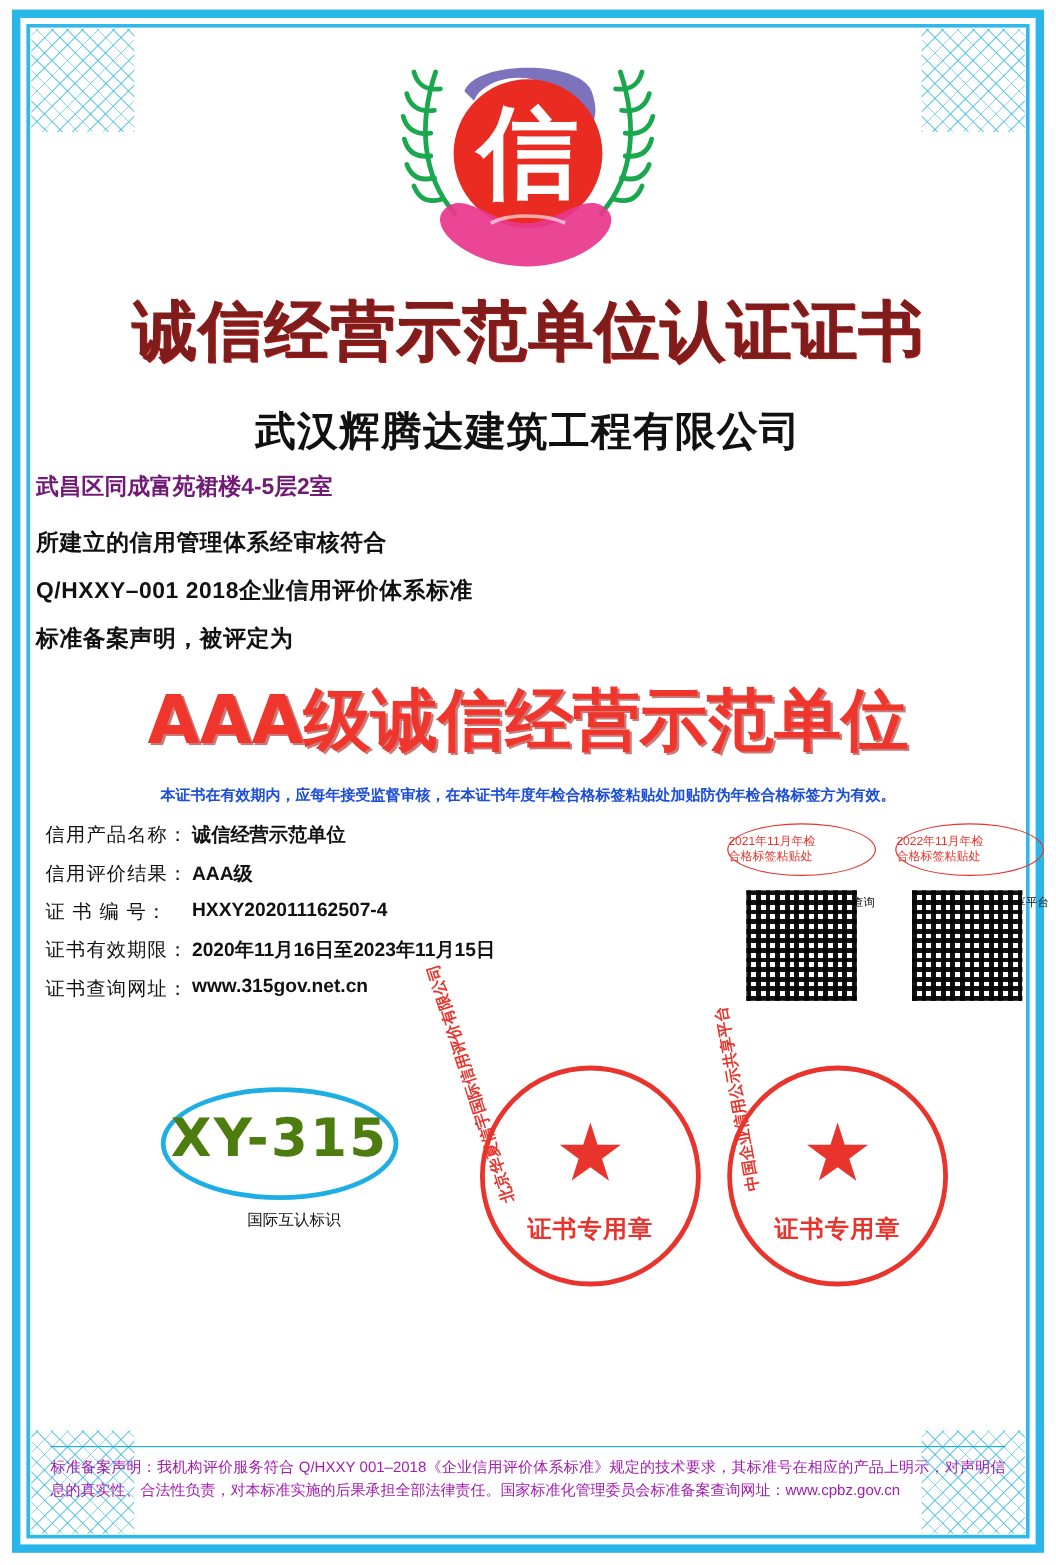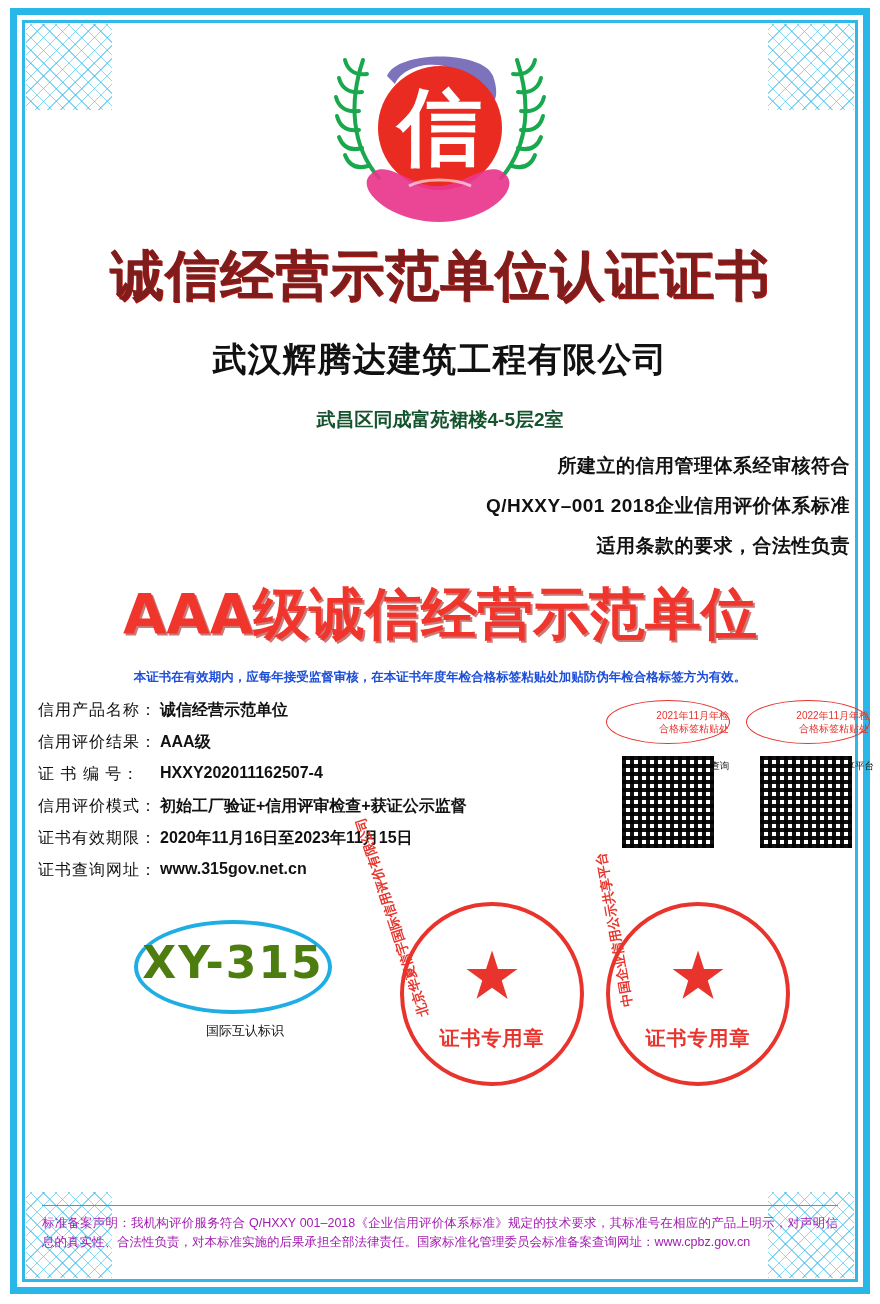--- a/index.html
+++ b/index.html
@@ -83,28 +83,27 @@
   .company {
     text-align: center;
     font-family: "DejaVu Sans", "Liberation Sans", sans-serif;
     font-size: 34px;
     font-weight: bold;
     color: #111111;
     margin-top: 24px;
     letter-spacing: 1px;
   }
   .address {
-    text-align: center;
     font-size: 19px;
     font-weight: bold;
-    color: #14532d;
-    margin-top: 24px;
+    color: #701a75;
+    margin-top: 10px;
   }
   .stmt {
-    text-align: right;
+    text-align: left;
     font-size: 19px;
     font-weight: bold;
     color: #111;
     margin-top: 20px;
     letter-spacing: .5px;
   }
   .stmt.l2 { margin-top: 14px; }
   .stmt.l3 { margin-top: 14px; }
 
   .grade {
@@ -155,21 +154,21 @@
   
   .stamp-oval {
     position: absolute;
     width: 124px;
     height: 44px;
     border: 1.6px solid #e8342c;
     border-radius: 50%;
     color: #e8342c;
     font-size: 10px;
     line-height: 13px;
-    text-align: right;
+    text-align: left;
     padding-top: 8px;
     box-sizing: border-box;
   }
   .oval1 { left: 576px; top: 0px; }
   .oval2 { left: 716px; top: 0px; }
 
   .qr {
     position: absolute;
     width: 92px;
     height: 92px;
@@ -331,21 +330,21 @@
         <path d="M104 150 C 118 142, 150 142, 166 150" fill="none" stroke="#ffffff" stroke-width="3" opacity=".6"></path>
       </svg>
     </div>
 
     <div class="main-title">诚信经营示范单位认证证书</div>
     <div class="company">武汉辉腾达建筑工程有限公司</div>
     <div class="address">武昌区同成富苑裙楼4-5层2室</div>
 
     <div class="stmt l1">所建立的信用管理体系经审核符合</div>
     <div class="stmt l2">Q/HXXY–001 2018企业信用评价体系标准</div>
-    <div class="stmt l3">适用条款的要求，合法性负责</div>
+    <div class="stmt l3">标准备案声明，被评定为</div>
 
     <div class="grade">AAA级诚信经营示范单位</div>
 
     <div class="notice">本证书在有效期内，应每年接受监督审核，在本证书年度年检合格标签粘贴处加贴防伪年检合格标签方为有效。</div>
 
     <div class="detail-area">
 
       <div class="details">
         <div class="det-row">
           <div class="det-label">信用产品名称：</div>
@@ -353,24 +352,20 @@
         </div>
         <div class="det-row">
           <div class="det-label">信用评价结果：</div>
           <div class="det-value">AAA级</div>
         </div>
         <div class="det-row">
           <div class="det-label">证 书 编 号：</div>
           <div class="det-value">HXXY202011162507-4</div>
         </div>
         <div class="det-row">
-          <div class="det-label">信用评价模式：</div>
-          <div class="det-value">初始工厂验证+信用评审检查+获证公示监督</div>
-        </div>
-        <div class="det-row">
           <div class="det-label">证书有效期限：</div>
           <div class="det-value">2020年11月16日至2023年11月15日</div>
         </div>
         <div class="det-row">
           <div class="det-label">证书查询网址：</div>
           <div class="det-value">www.315gov.net.cn</div>
         </div>
       </div>
 
       <div class="stamp-oval oval1">

